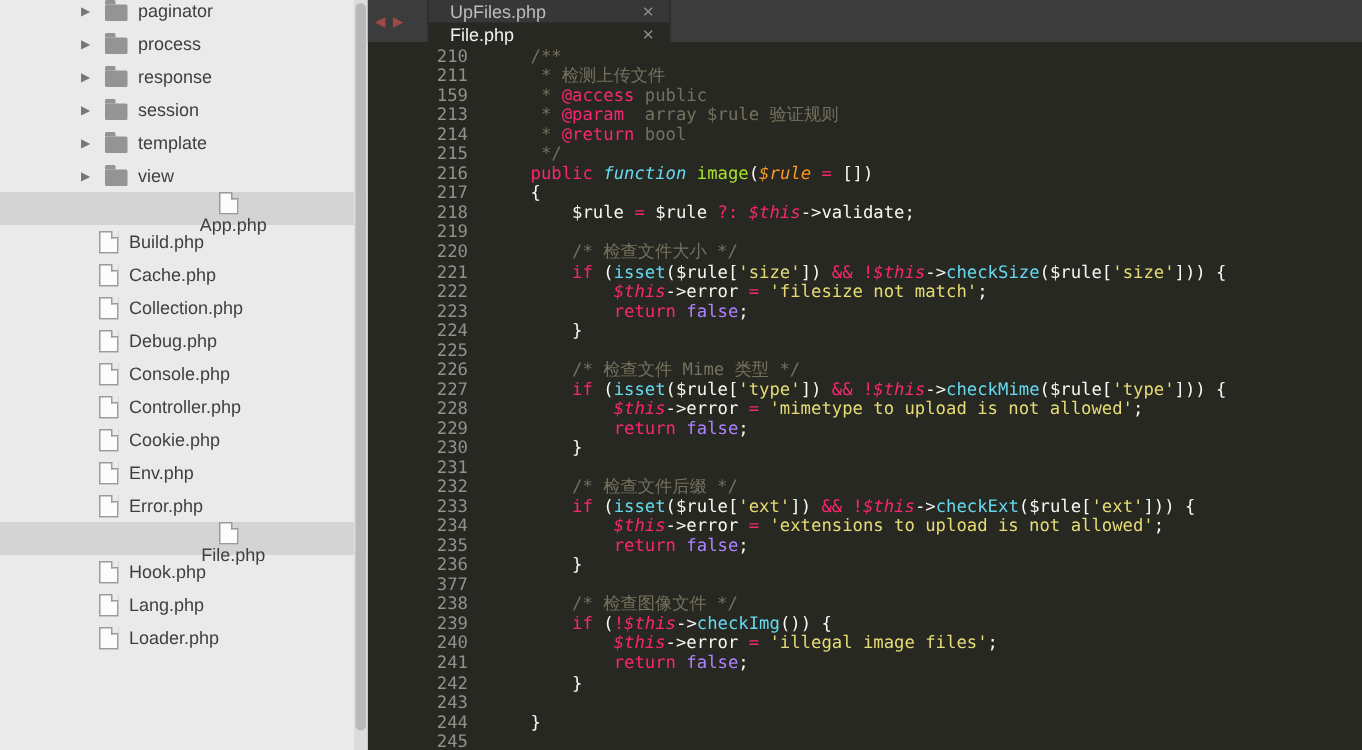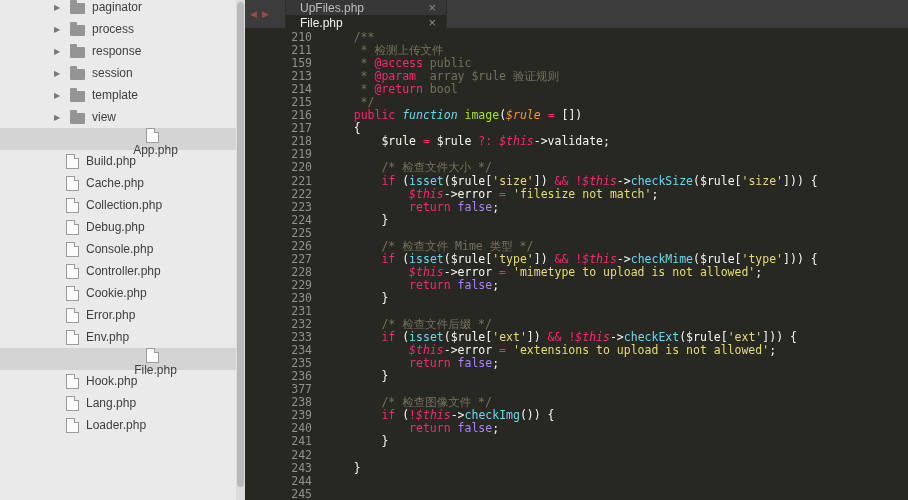--- a/index.html
+++ b/index.html
@@ -120,25 +120,25 @@
         <div class="srow file">
           <span class="file-ic"></span>
           <span class="slabel">Controller.php</span>
         </div>
         <div class="srow file">
           <span class="file-ic"></span>
           <span class="slabel">Cookie.php</span>
         </div>
         <div class="srow file">
           <span class="file-ic"></span>
+          <span class="slabel">Env.php</span>
+        </div>
+        <div class="srow file">
+          <span class="file-ic"></span>
           <span class="slabel">Error.php</span>
-        </div>
-        <div class="srow file">
-          <span class="file-ic"></span>
-          <span class="slabel">Env.php</span>
         </div>
         <div class="srow file selected">
           <span class="file-ic"></span>
           <span class="slabel">File.php</span>
         </div>
         <div class="srow file">
           <span class="file-ic"></span>
           <span class="slabel">Hook.php</span>
         </div>
         <div class="srow file">
@@ -235,20 +235,21 @@
           <div class="cl"><span class="tk-w">        }</span></div>
           <div class="cl">&nbsp;</div>
           <div class="cl"><span class="tk-c">        /* 检查文件后缀 */</span></div>
           <div class="cl"><span class="tk-w">        </span><span class="tk-k">if</span><span class="tk-w"> (</span><span class="tk-kc">isset</span><span class="tk-w">($rule[</span><span class="tk-s">'ext'</span><span class="tk-w">])</span><span class="tk-o"> &amp;&amp; !</span><span class="tk-th">$this</span><span class="tk-w">-&gt;</span><span class="tk-m">checkExt</span><span class="tk-w">($rule[</span><span class="tk-s">'ext'</span><span class="tk-w">])) {</span></div>
           <div class="cl"><span class="tk-w">            </span><span class="tk-th">$this</span><span class="tk-w">-&gt;error</span><span class="tk-o"> = </span><span class="tk-s">'extensions to upload is not allowed'</span><span class="tk-w">;</span></div>
           <div class="cl"><span class="tk-w">            </span><span class="tk-k">return</span><span class="tk-w"> </span><span class="tk-ct">false</span><span class="tk-w">;</span></div>
           <div class="cl"><span class="tk-w">        }</span></div>
           <div class="cl">&nbsp;</div>
           <div class="cl"><span class="tk-c">        /* 检查图像文件 */</span></div>
           <div class="cl"><span class="tk-w">        </span><span class="tk-k">if</span><span class="tk-w"> (</span><span class="tk-o">!</span><span class="tk-th">$this</span><span class="tk-w">-&gt;</span><span class="tk-m">checkImg</span><span class="tk-w">()) {</span></div>
+          <div class="cl"><span class="tk-w">            </span><span class="tk-th">$this</span><span class="tk-w">-&gt;error</span><span class="tk-o"> = </span><span class="tk-s">'illegal image files'</span><span class="tk-w">;</span></div>
           <div class="cl"><span class="tk-w">            </span><span class="tk-k">return</span><span class="tk-w"> </span><span class="tk-ct">false</span><span class="tk-w">;</span></div>
           <div class="cl"><span class="tk-w">        }</span></div>
           <div class="cl">&nbsp;</div>
           <div class="cl"><span class="tk-w">    }</span></div>
         </div>
     </div>
   </main>
 
 </div>
 

